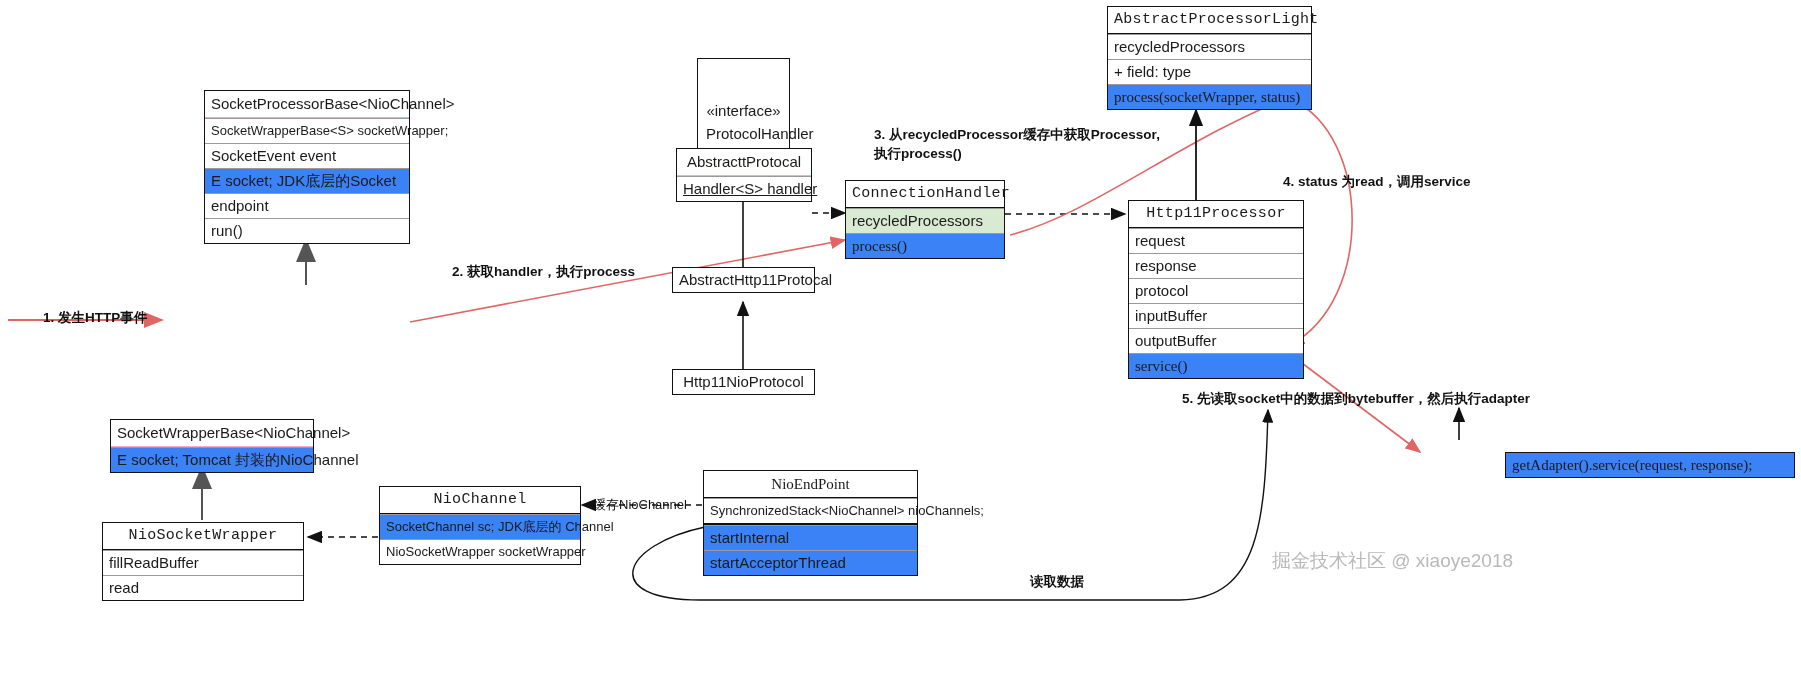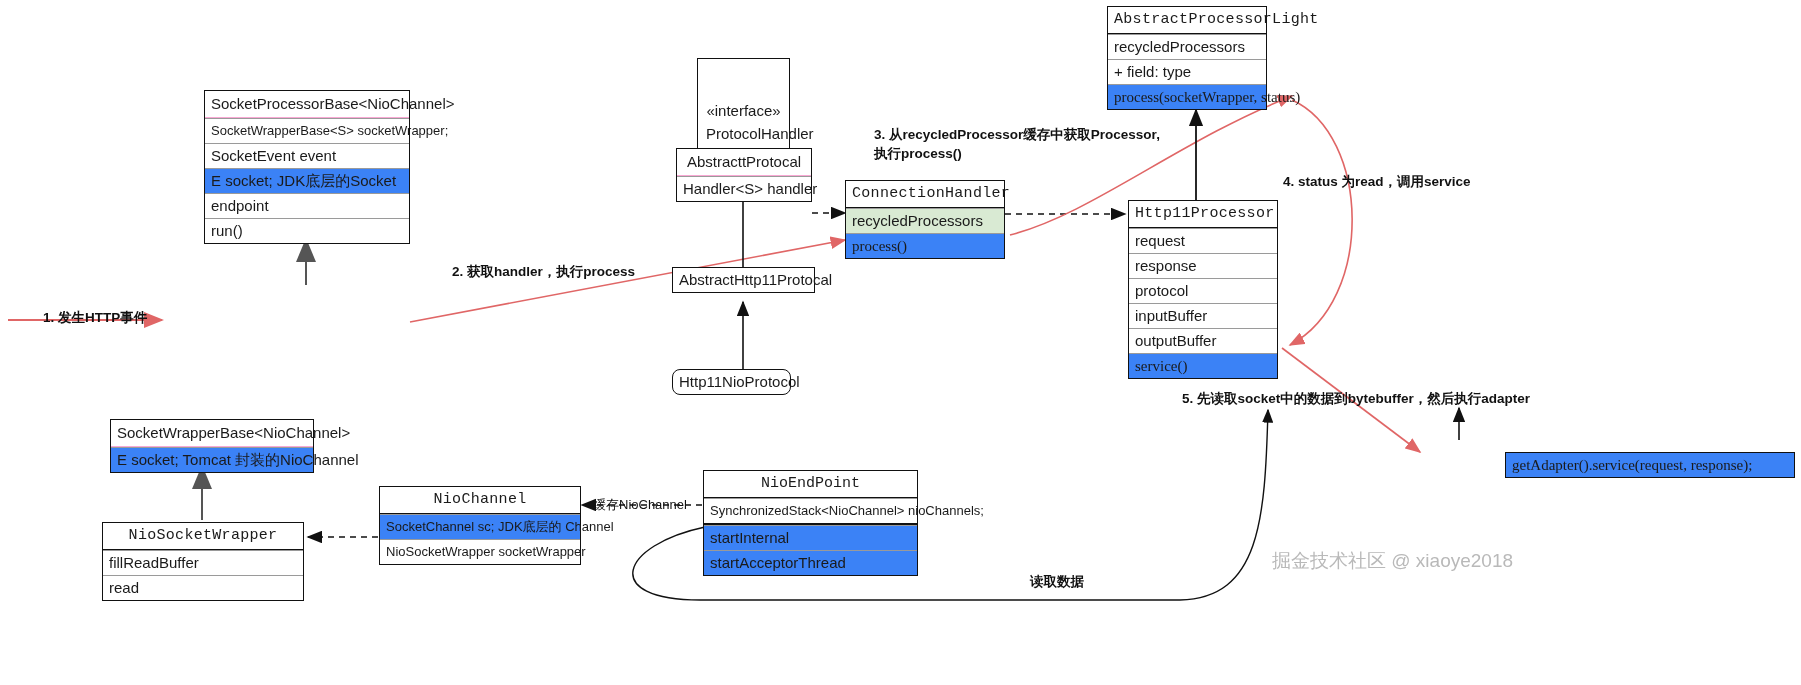--- a/index.html
+++ b/index.html
@@ -7,21 +7,21 @@
        font-family:"Liberation Sans",sans-serif;color:#1a1a1a;}
   .stage{position:absolute;left:0;top:0;width:1801px;height:685px;}
 
   
   .box{position:absolute;border:1px solid #111;background:#fff;box-sizing:border-box;}
   .row{box-sizing:border-box;padding:3px 6px;font-size:15px;line-height:18px;
        white-space:nowrap;overflow:visible;}
   .row + .row{border-top:1px solid #9a9a9a;}
   .title{text-align:center;font-family:"Liberation Mono",monospace;font-size:15px;
          letter-spacing:.3px;border-bottom:1px solid #111;padding:4px 6px;}
-  .title-sans{text-align:center;font-family:Liberation Mono, monospace;font-size:15px;
+  .title-sans{text-align:center;font-family:Liberation Serif, serif;font-size:15px;
               border-bottom:1px solid #111;padding:4px 6px;}
   .title-plain{text-align:center;font-family:Liberation Sans, sans-serif;font-size:15px;
                padding:4px 6px;border-bottom:1px solid #f9a8d4;}
   .pink{background:#3b82f6;}
   .blue{background:#3b82f6;font-family:Liberation Serif, serif;}
   .green{background:#d9ead3;}
   .small{font-size:13px;}
   .iface{text-align:center;font-size:15px;line-height:19px;padding:6px 8px;margin-top:36px;}
 
   
@@ -97,45 +97,45 @@
   </div>
 
 
   <div class="box" style="left:697px;top:58px;width:93px;">
     <div class="iface">«interface»</div>
     <div class="iface" style="margin-top:-8px;">ProtocolHandler</div>
   </div>
 
   <div class="box" style="left:676px;top:148px;width:136px;">
     <div class="row title-plain">AbstracttProtocal</div>
-    <div class="row" style="text-align:left;">Handler&lt;S&gt;    handler</div>
+    <div class="row" style="text-align:left;text-decoration:underline;">Handler&lt;S&gt;    handler</div>
   </div>
 
   <div class="box" style="left:672px;top:267px;width:143px;">
     <div class="row" style="text-align:center;border:0;">AbstractHttp11Protocal</div>
   </div>
 
-  <div class="box" style="left:672px;top:369px;width:119px;border-radius:8px;">
+  <div class="box" style="left:672px;top:369px;width:143px;">
     <div class="row" style="text-align:center;border:0;">Http11NioProtocol</div>
   </div>
 
   <div class="box" style="left:845px;top:180px;width:160px;">
     <div class="row title">ConnectionHandler</div>
     <div class="row green">recycledProcessors</div>
     <div class="row blue">process()</div>
   </div>
 
-  <div class="box" style="left:1107px;top:6px;width:160px;">
+  <div class="box" style="left:1107px;top:6px;width:205px;">
     <div class="row title">AbstractProcessorLight</div>
     <div class="row">recycledProcessors</div>
     <div class="row">+ field: type</div>
     <div class="row blue">process(socketWrapper, status)</div>
   </div>
 
-  <div class="box" style="left:1128px;top:200px;width:150px;">
+  <div class="box" style="left:1128px;top:200px;width:176px;">
     <div class="row title">Http11Processor</div>
     <div class="row">request</div>
     <div class="row">response</div>
     <div class="row">protocol</div>
     <div class="row">inputBuffer</div>
     <div class="row">outputBuffer</div>
     <div class="row blue">service()</div>
   </div>
 
   <div class="box blue" style="left:1505px;top:452px;width:290px;">

